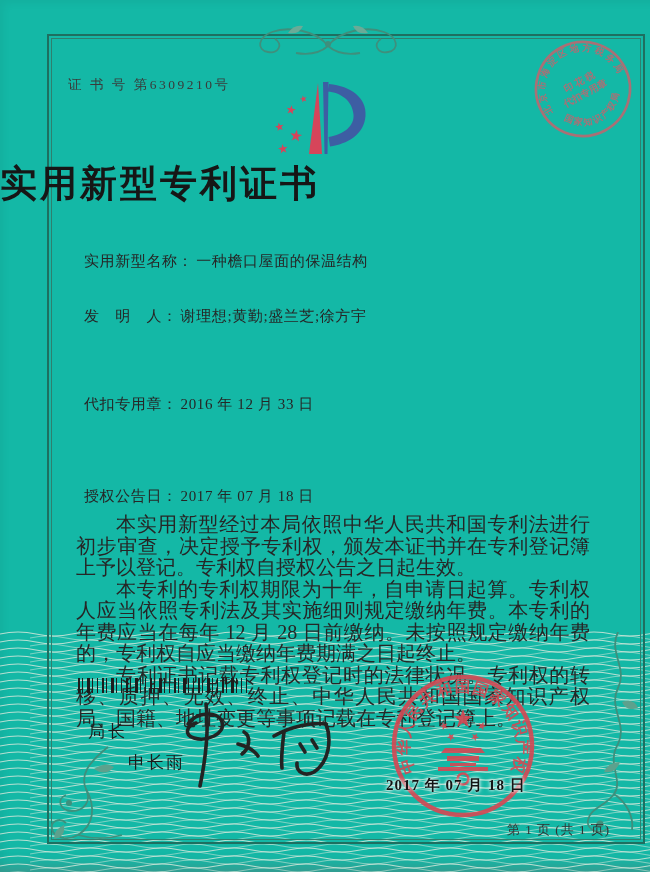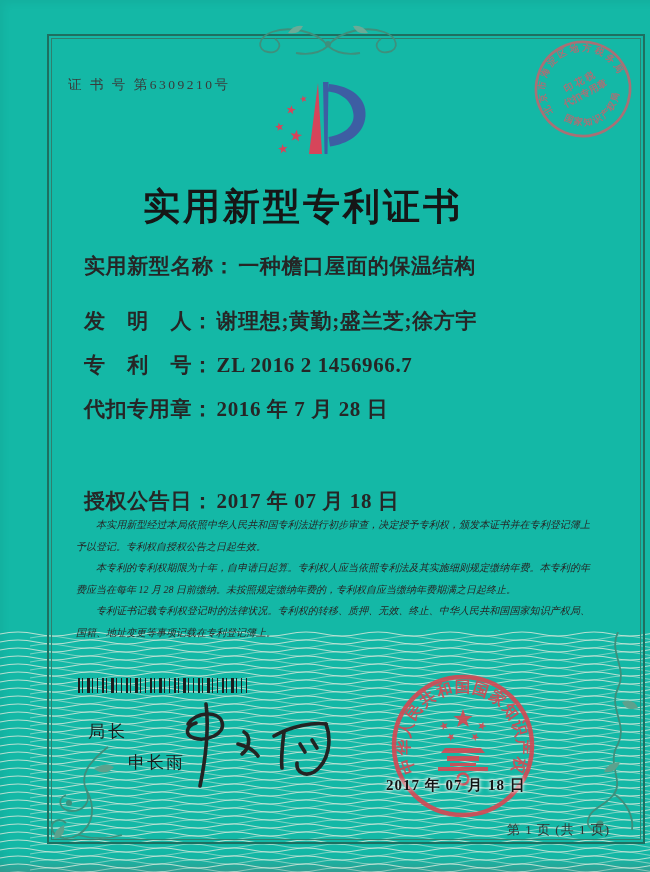--- a/index.html
+++ b/index.html
@@ -17,30 +17,30 @@
   .frame{
     position:absolute;left:47px;top:34px;right:37px;bottom:28px;
     border:2.5px solid #1e6f60;
   }
   .frame::after{
     content:"";position:absolute;inset:2px;border:1px solid #2f7f6e;
   }
   
   .cert-no{left:68px;top:76px;font-size:13.5px;letter-spacing:2.5px;color:#3a3a3a;}
   .title{
-    left:0;top:182px;width:606px;text-align:center;
+    left:0;top:159px;width:606px;
     font-size:37px;font-weight:700;letter-spacing:3px;color:#161616;
   }
-  .field{left:84px;font-size:21px;letter-spacing:.6px;color:#262626;white-space:nowrap;font-weight:bold;}
+  .field{left:84px;font-size:15px;letter-spacing:.6px;color:#262626;white-space:nowrap;}
   .field .flabel{color:#262626;}
   .field .fvalue{padding-left:3px;}
   .f0{top:252px}.f1{top:307px}.f2{top:351px}.f3{top:395px}.f4{top:441px}.f5{top:487px}
   .body-text{
     left:76px;top:514px;width:514px;
-    font-size:10px;line-height:21.5px;text-align:justify;color:#262626;font-style:italic;
+    font-size:20px;line-height:21.5px;text-align:justify;color:#262626;
   }
   .body-text p{margin:0;text-indent:2em;}
   
   .barcode{
     left:78px;top:678px;width:169px;height:15px;
     background:repeating-linear-gradient(90deg,
       #1c1c1c 0 2px,transparent 2px 4px,
       #1c1c1c 4px 5px,transparent 5px 9px,
       #1c1c1c 9px 12px,transparent 12px 14px,
       #1c1c1c 14px 15px,transparent 15px 19px,
@@ -149,25 +149,22 @@
   </svg>
 
   <div class="abs title">实用新型专利证书</div>
 
   <div class="abs field f0">
     <span class="flabel">实用新型名称：</span><span class="fvalue">一种檐口屋面的保温结构</span>
   </div>
   <div class="abs field f1">
     <span class="flabel">发　明　人：</span><span class="fvalue">谢理想;黄勤;盛兰芝;徐方宇</span>
   </div>
-  <div class="abs field f2">
-    <span class="flabel">专　利　号：</span><span class="fvalue">ZL 2016 2 1456966.7</span>
-  </div>
   <div class="abs field f3">
-    <span class="flabel">代扣专用章：</span><span class="fvalue">2016 年 7 月 28 日</span>
+    <span class="flabel">代扣专用章：</span><span class="fvalue">2016 年 12 月 33 日</span>
   </div>
   <div class="abs field f5">
     <span class="flabel">授权公告日：</span><span class="fvalue">2017 年 07 月 18 日</span>
   </div>
 
   <div class="abs body-text">
     <p>本实用新型经过本局依照中华人民共和国专利法进行初步审查，决定授予专利权，颁发本证书并在专利登记簿上予以登记。专利权自授权公告之日起生效。</p>
     <p>本专利的专利权期限为十年，自申请日起算。专利权人应当依照专利法及其实施细则规定缴纳年费。本专利的年费应当在每年 12 月 28 日前缴纳。未按照规定缴纳年费的，专利权自应当缴纳年费期满之日起终止。</p>
     <p>专利证书记载专利权登记时的法律状况。专利权的转移、质押、无效、终止、中华人民共和国国家知识产权局、国籍、地址变更等事项记载在专利登记簿上。</p>
   </div>

